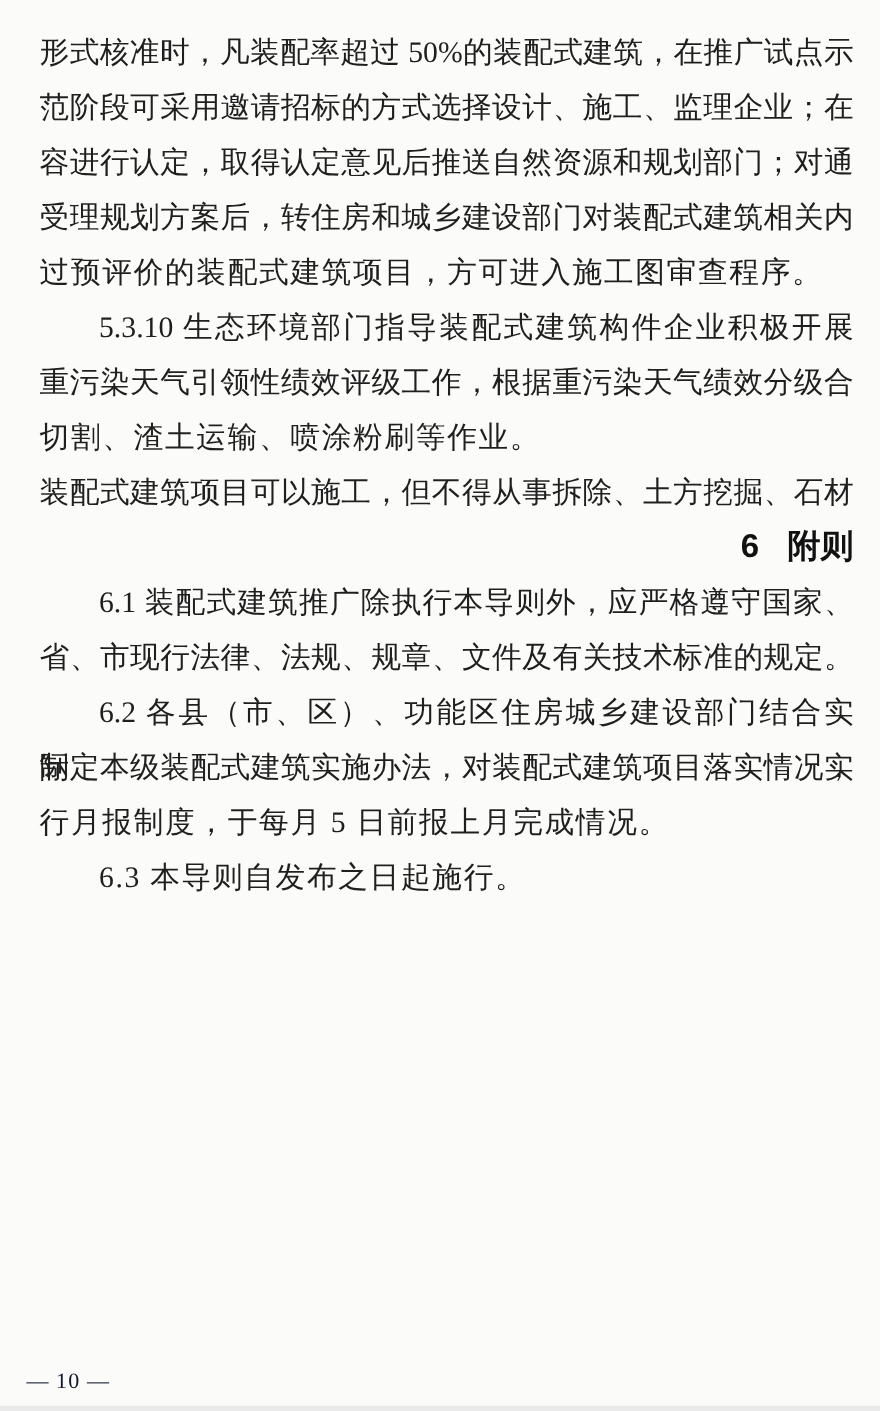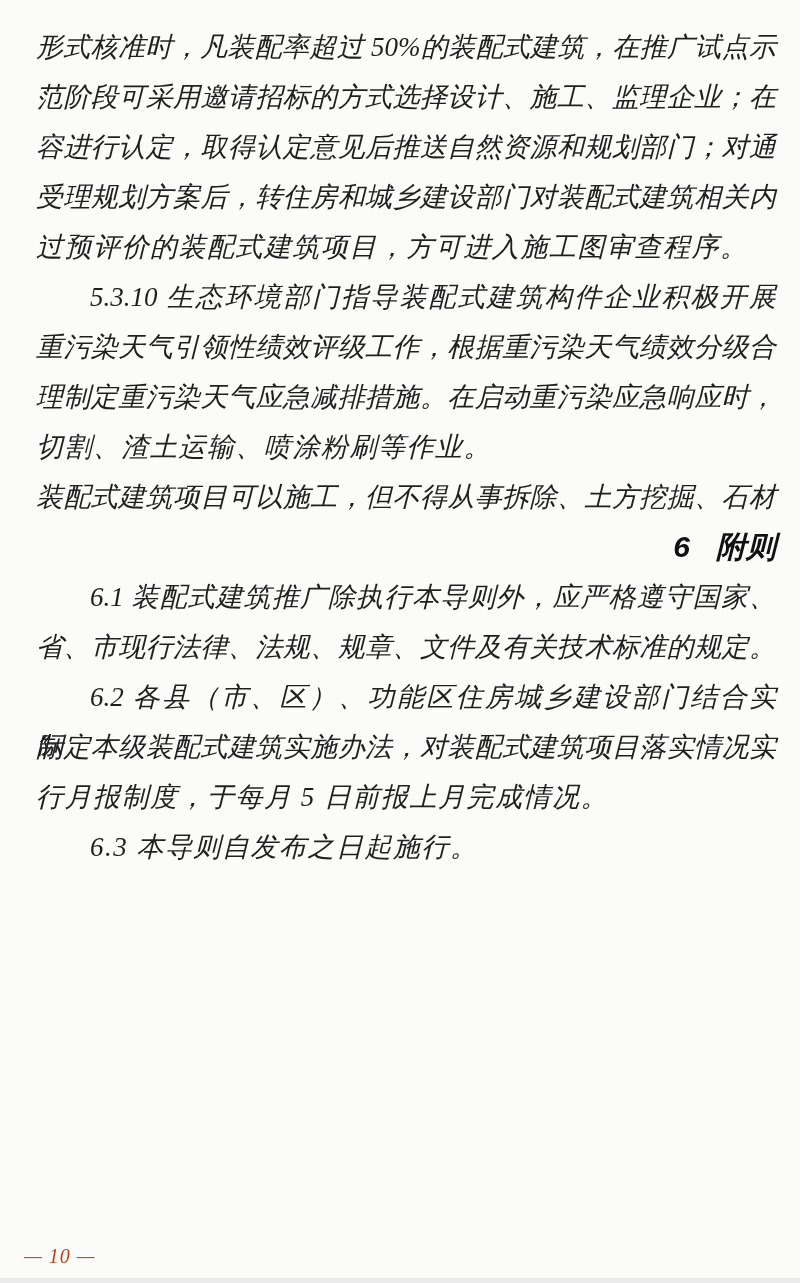--- a/index.html
+++ b/index.html
@@ -8,21 +8,20 @@
     background: #ffffff;
   }
   .page {
     position: relative;
     width: 800px;
     height: 1283px;
     background: #fbfbfa;
     overflow: hidden;
     font-family: "Liberation Serif", serif;
     color: #1f1f1f;
-    font-style: italic;
   }
   .body-text {
     position: absolute;
     top: 22px;
     left: 36px;
     width: 740px;
   }
   .line {
     font-size: 27px;
     line-height: 50px;
@@ -55,21 +54,21 @@
   .heading .num {
     margin-right: 26px;
   }
   .footer {
     position: absolute;
     left: 24px;
     top: 1244px;
     font-size: 20px;
     line-height: 24px;
     letter-spacing: 1px;
-    color: #c2410c;
+    color: #0f172a;
   }
   .page-bottom-edge {
     position: absolute;
     left: 0;
     bottom: 0;
     width: 100%;
     height: 5px;
     background: #eaeaea;
   }
 </style>
@@ -81,21 +80,20 @@
   <div class="body-text">
 
     <div class="line fill">形式核准时，凡装配率超过 50%的装配式建筑，在推广试点示</div>
     <div class="line fill">范阶段可采用邀请招标的方式选择设计、施工、监理企业；在</div>
     <div class="line fill">容进行认定，取得认定意见后推送自然资源和规划部门；对通</div>
     <div class="line fill">受理规划方案后，转住房和城乡建设部门对装配式建筑相关内</div>
     <div class="line end">过预评价的装配式建筑项目，方可进入施工图审查程序。</div>
 
     <div class="line fill indent">5.3.10 生态环境部门指导装配式建筑构件企业积极开展</div>
     <div class="line fill">重污染天气引领性绩效评级工作，根据重污染天气绩效分级合</div>
-    <div class="line fill">理制定重污染天气应急减排措施。在启动重污染应急响应时，</div>
     <div class="line end">切割、渣土运输、喷涂粉刷等作业。</div>
     <div class="line fill">装配式建筑项目可以施工，但不得从事拆除、土方挖掘、石材</div>
 
     <div class="heading">
       <span class="num">6</span><span>附则</span>
     </div>
 
     <div class="line fill indent">6.1 装配式建筑推广除执行本导则外，应严格遵守国家、</div>
     <div class="line fill">省、市现行法律、法规、规章、文件及有关技术标准的规定。</div>
 

